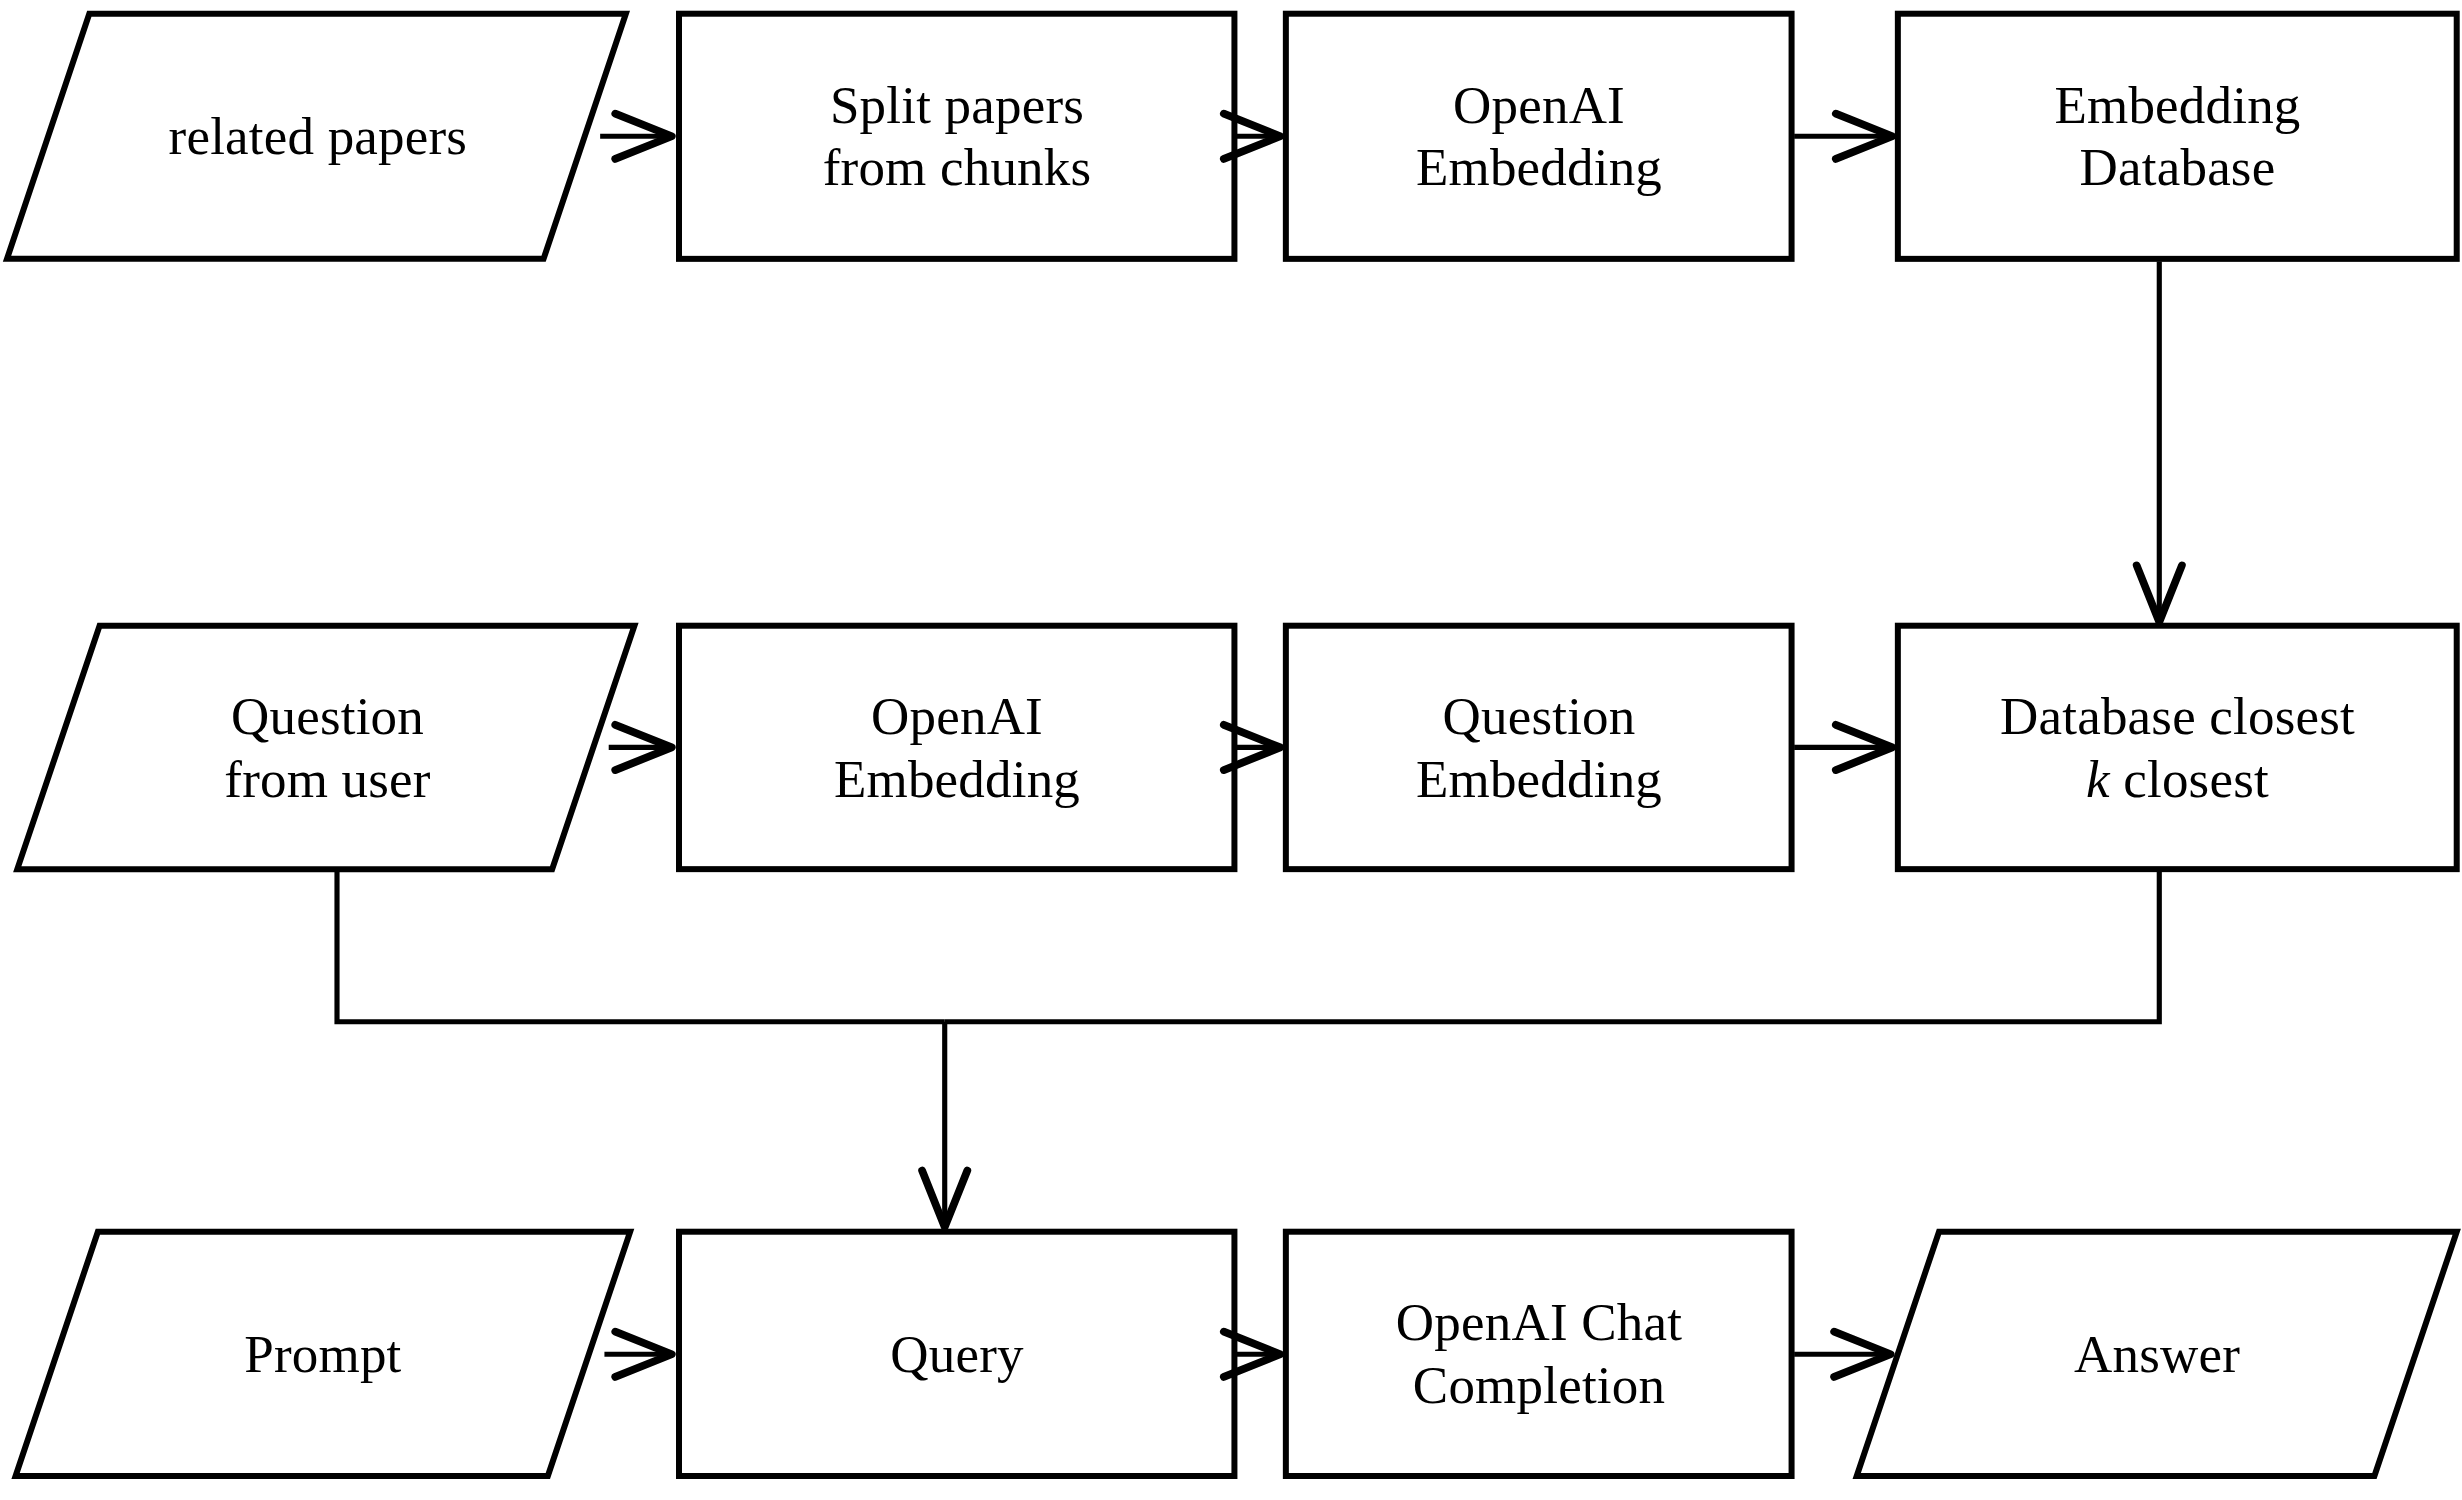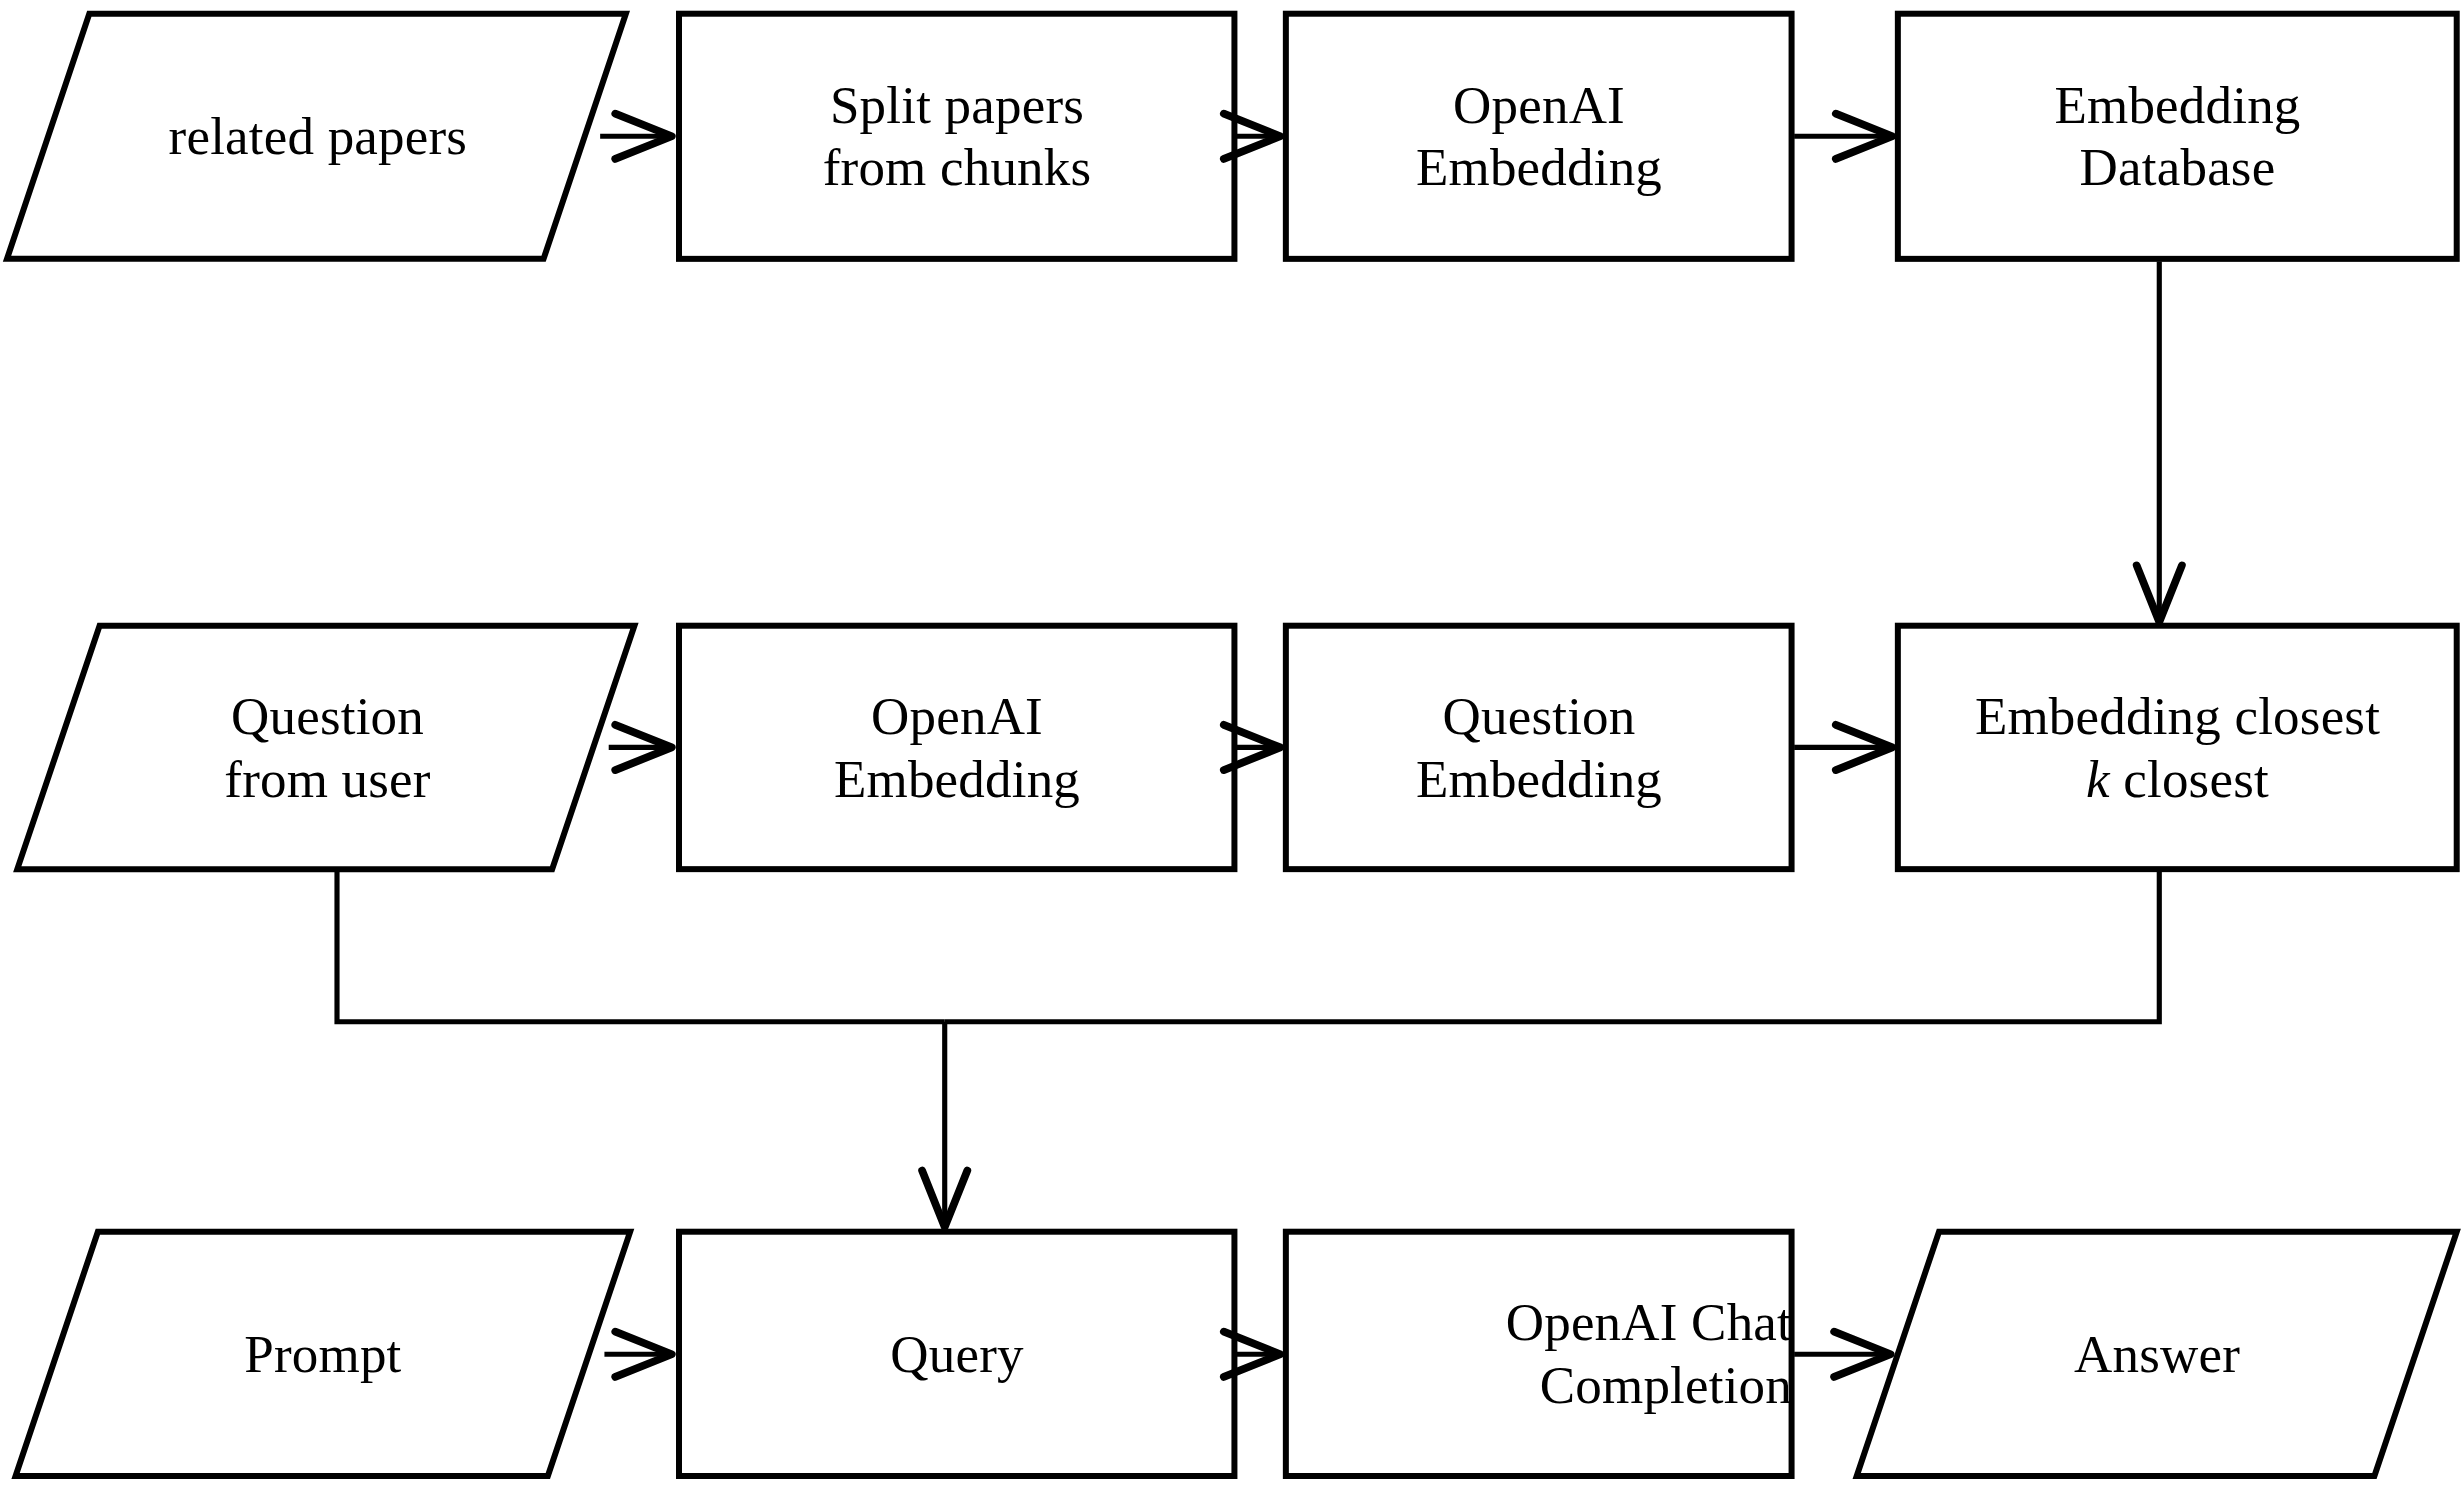--- a/index.html
+++ b/index.html
@@ -121,33 +121,33 @@
     <span class="ln">OpenAI</span>
     <span class="ln">Embedding</span>
   </div>
 
   <div class="node-label" style="left:1286px; top:626px; width:506px; height:243px;">
     <span class="ln">Question</span>
     <span class="ln">Embedding</span>
   </div>
 
   <div class="node-label" style="left:1898px; top:626px; width:559px; height:243px;">
-    <span class="ln">Embedding closest</span>
+    <span class="ln">Database closest</span>
     <span class="ln"><em class="math-italic">k</em><span> closest</span></span>
   </div>
 
   <div class="node-label" style="left:15.4px; top:1232px; width:615px; height:244px;text-align:right;">
     <span class="ln">Prompt</span>
   </div>
 
   <div class="node-label" style="left:679px; top:1232px; width:556px; height:244px;">
     <span class="ln">Query</span>
   </div>
 
-  <div class="node-label" style="left:1286px; top:1232px; width:506px; height:244px;align-items:flex-end;">
+  <div class="node-label" style="left:1286px; top:1232px; width:506px; height:244px;">
     <span class="ln">OpenAI Chat</span>
     <span class="ln">Completion</span>
   </div>
 
   <div class="node-label" style="left:1857px; top:1232px; width:600px; height:244px;">
     <span class="ln">Answer</span>
   </div>
 
 </div>
 

